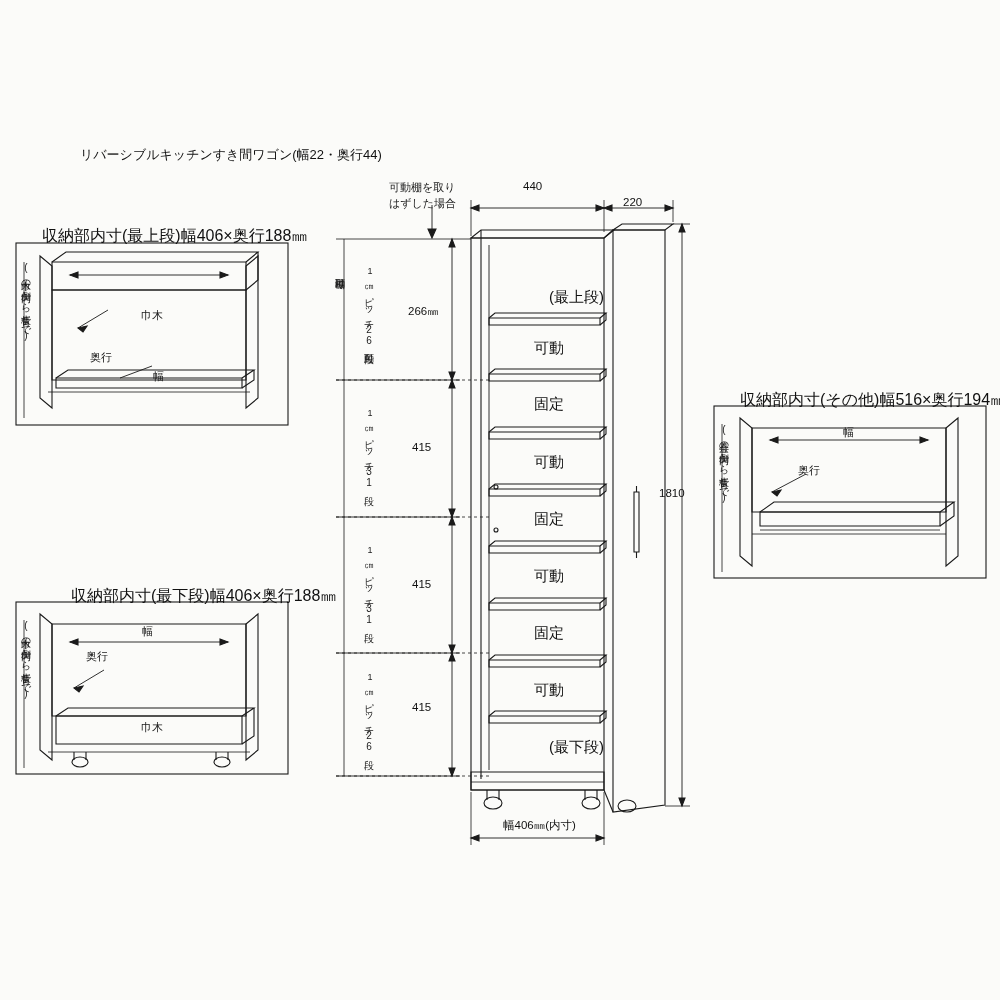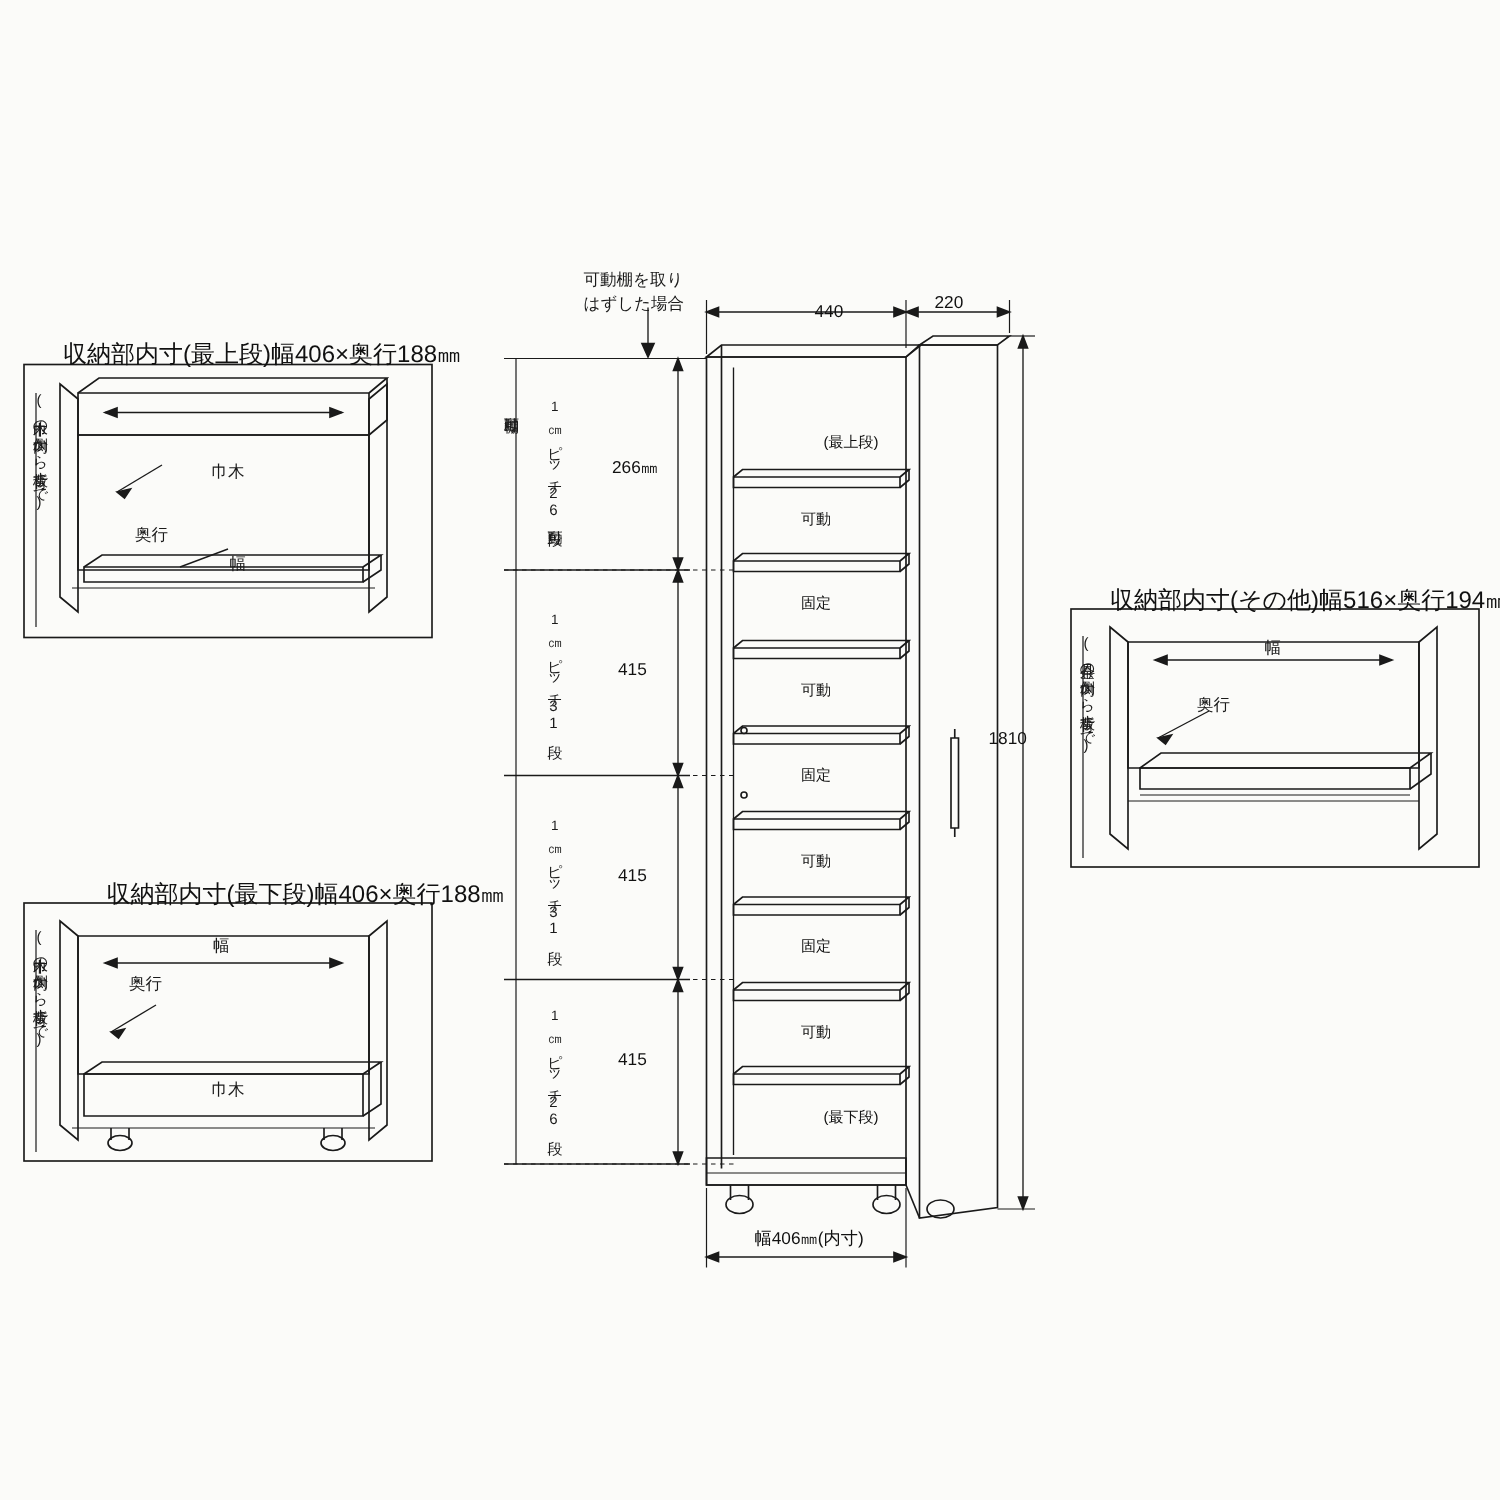--- a/index.html
+++ b/index.html
@@ -48,21 +48,21 @@
     white-space: nowrap;
   }
   .boxlbl {
     position: absolute;
     font-size: 16px;
     color: #111;
     white-space: nowrap;
   }
   .shelflbl {
     position: absolute;
-    font-size: 10px;
+    font-size: 15px;
     color: #111;
     white-space: nowrap;
   }
   .dimlbl {
     position: absolute;
     font-size: 11.5px;
     color: #111;
     white-space: nowrap;
   }
   svg {
@@ -275,25 +275,26 @@
       <path d="M770 440 L778 437 L778 443 Z" fill="#1a1a1a"></path>
       <path d="M928 440 L920 437 L920 443 Z" fill="#1a1a1a"></path>
 
       <path d="M772 492 L806 474" stroke-width="0.9"></path>
       <path d="M772 492 L781 490 L777 496 Z" fill="#1a1a1a"></path>
 
       <path d="M722 424 L722 572" stroke-width="0.8"></path>
     </g>
   </svg>
 
+  <div class="title" style="left:80px; top:146px;">リバーシブルキッチンすき間ワゴン(幅22・奥行44)</div>
 
   <div class="lbl" style="left:389px; top:182px;">可動棚を取り</div>
   <div class="lbl" style="left:389px; top:198px;">はずした場合</div>
 
-  <div class="dimlbl" style="left:523px; top:202px;margin-left:20px;">440</div>
+  <div class="dimlbl" style="left:523px; top:180px;">440</div>
   <div class="dimlbl" style="left:623px; top:196px;text-align:right;">220</div>
 
   <div class="dimlbl" style="left:659px; top:487px;">1810</div>
 
   <div class="dimlbl" style="left:408px; top:304px;">266㎜</div>
   <div class="dimlbl" style="left:412px; top:441px;">415</div>
   <div class="dimlbl" style="left:412px; top:578px;">415</div>
   <div class="dimlbl" style="left:412px; top:701px;">415</div>
 
   <div class="vlbl" style="left:334px; top:271px;">可動棚は</div>

